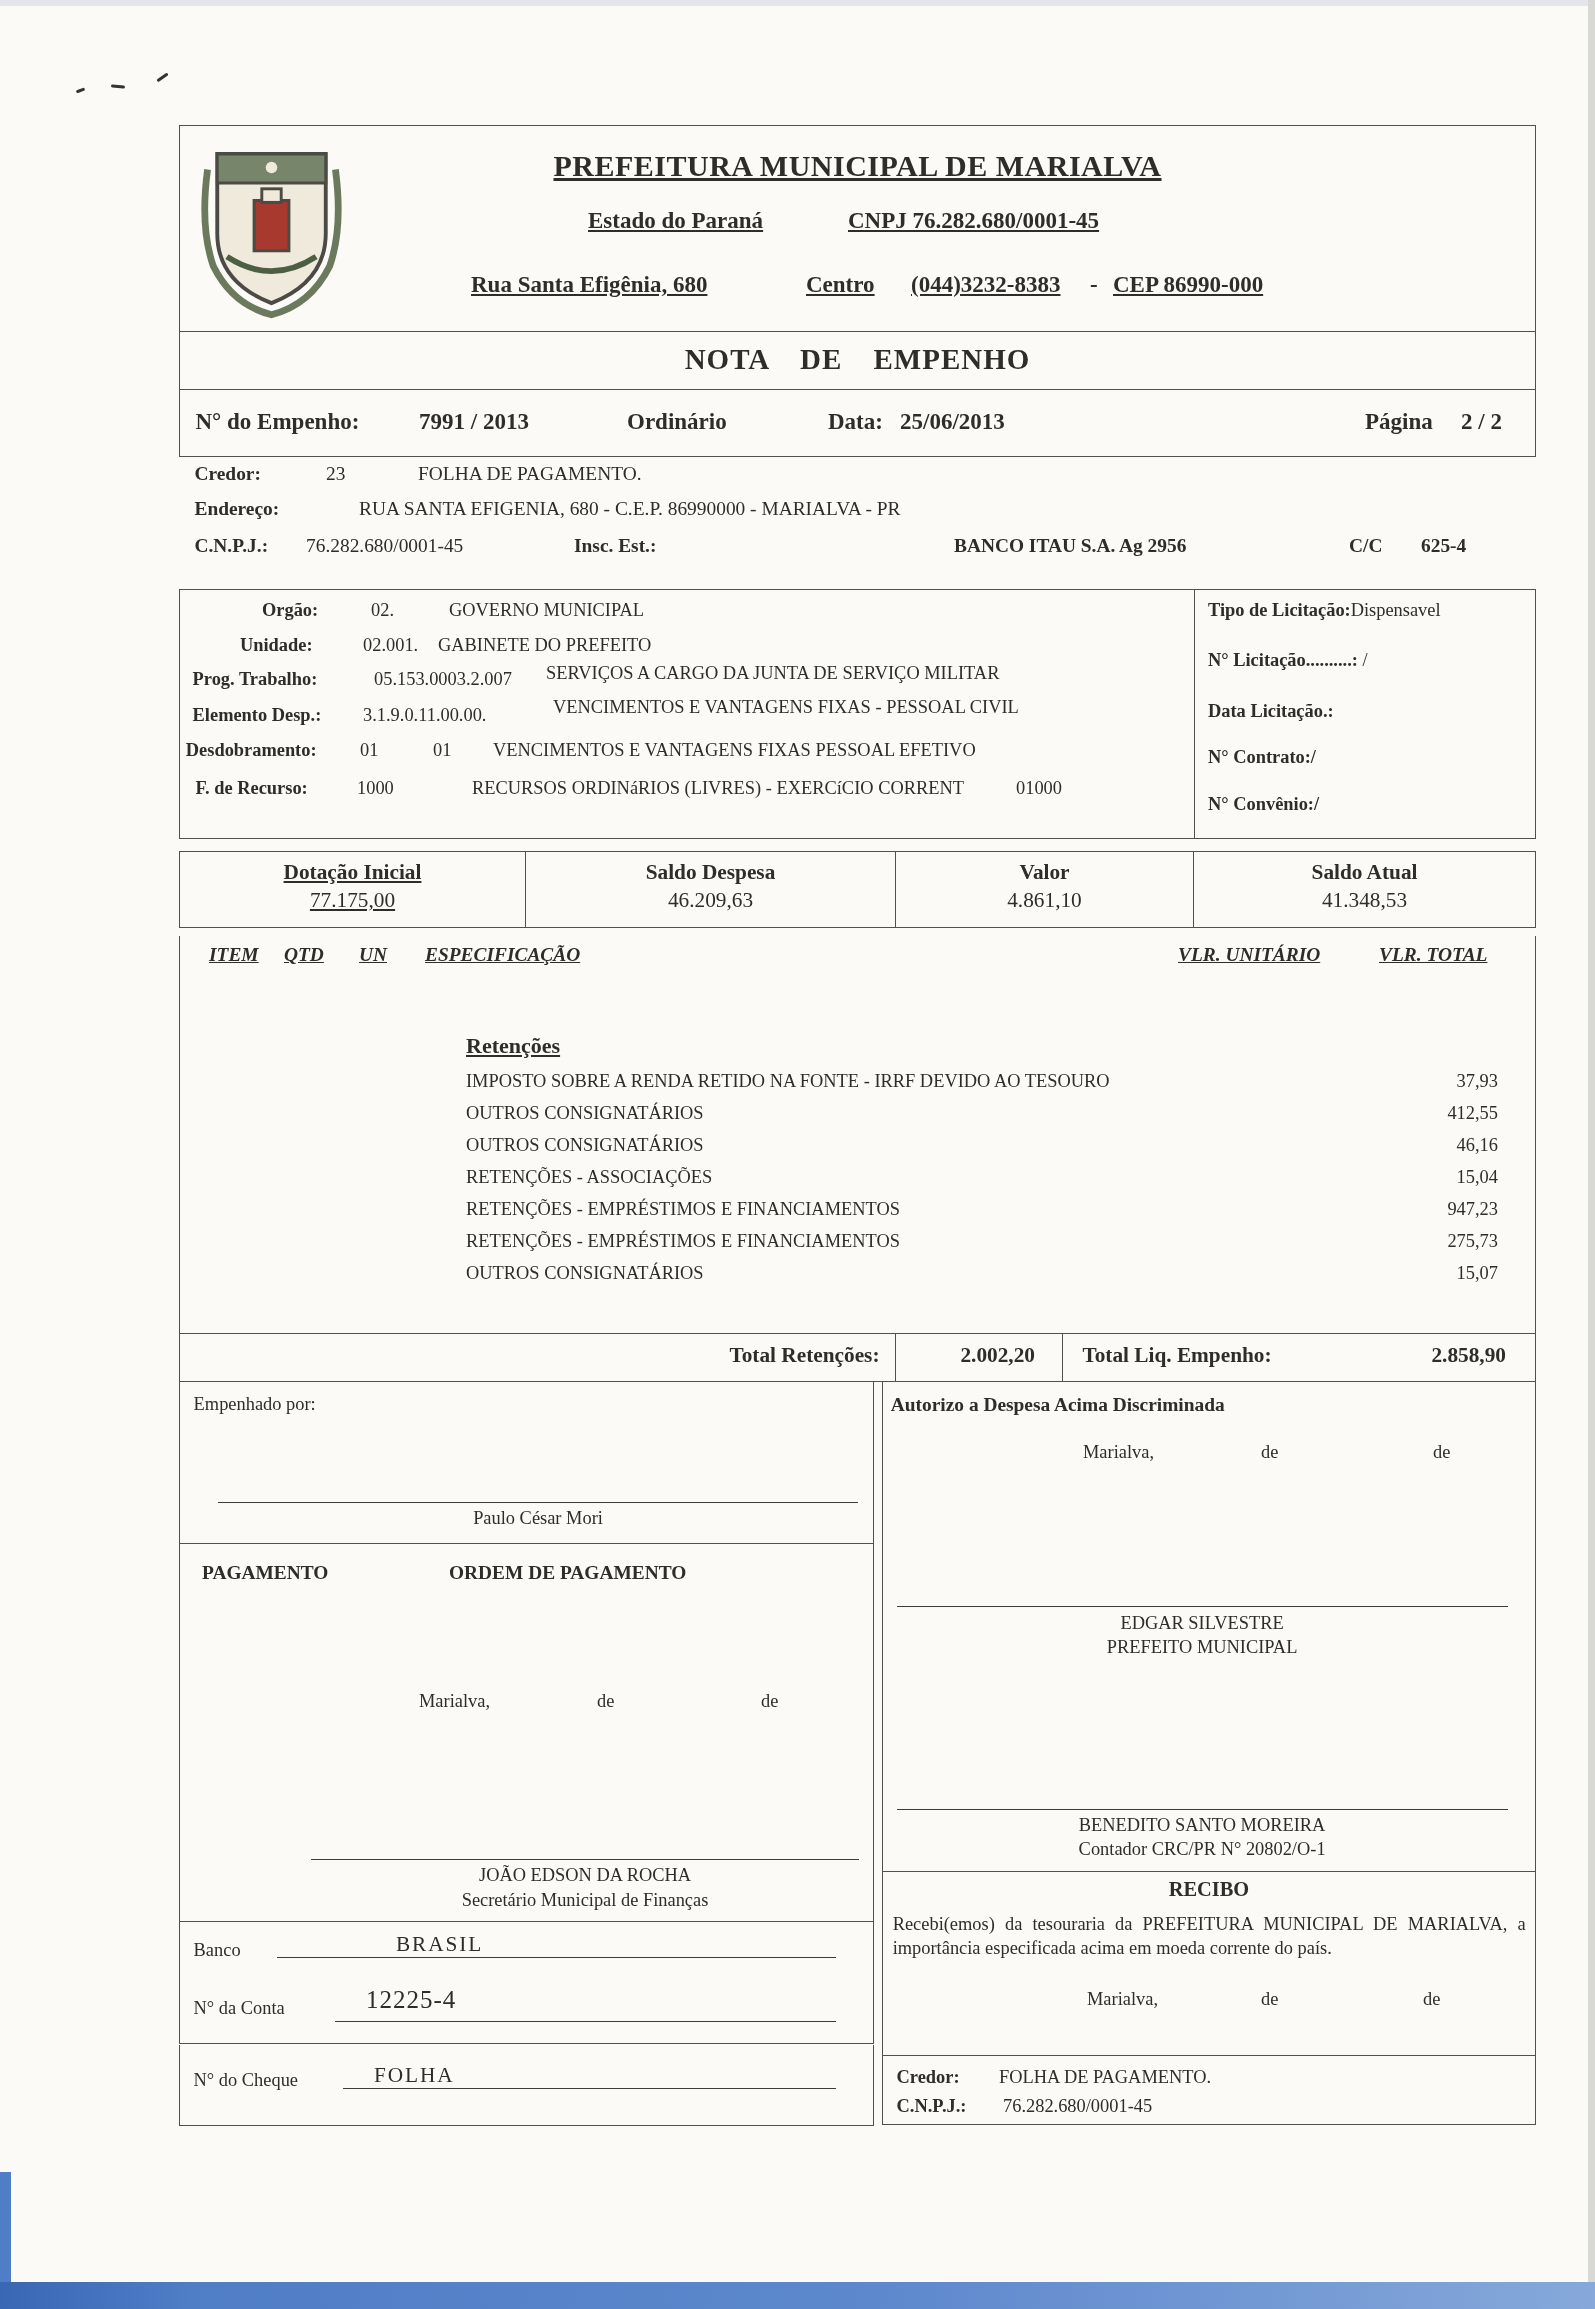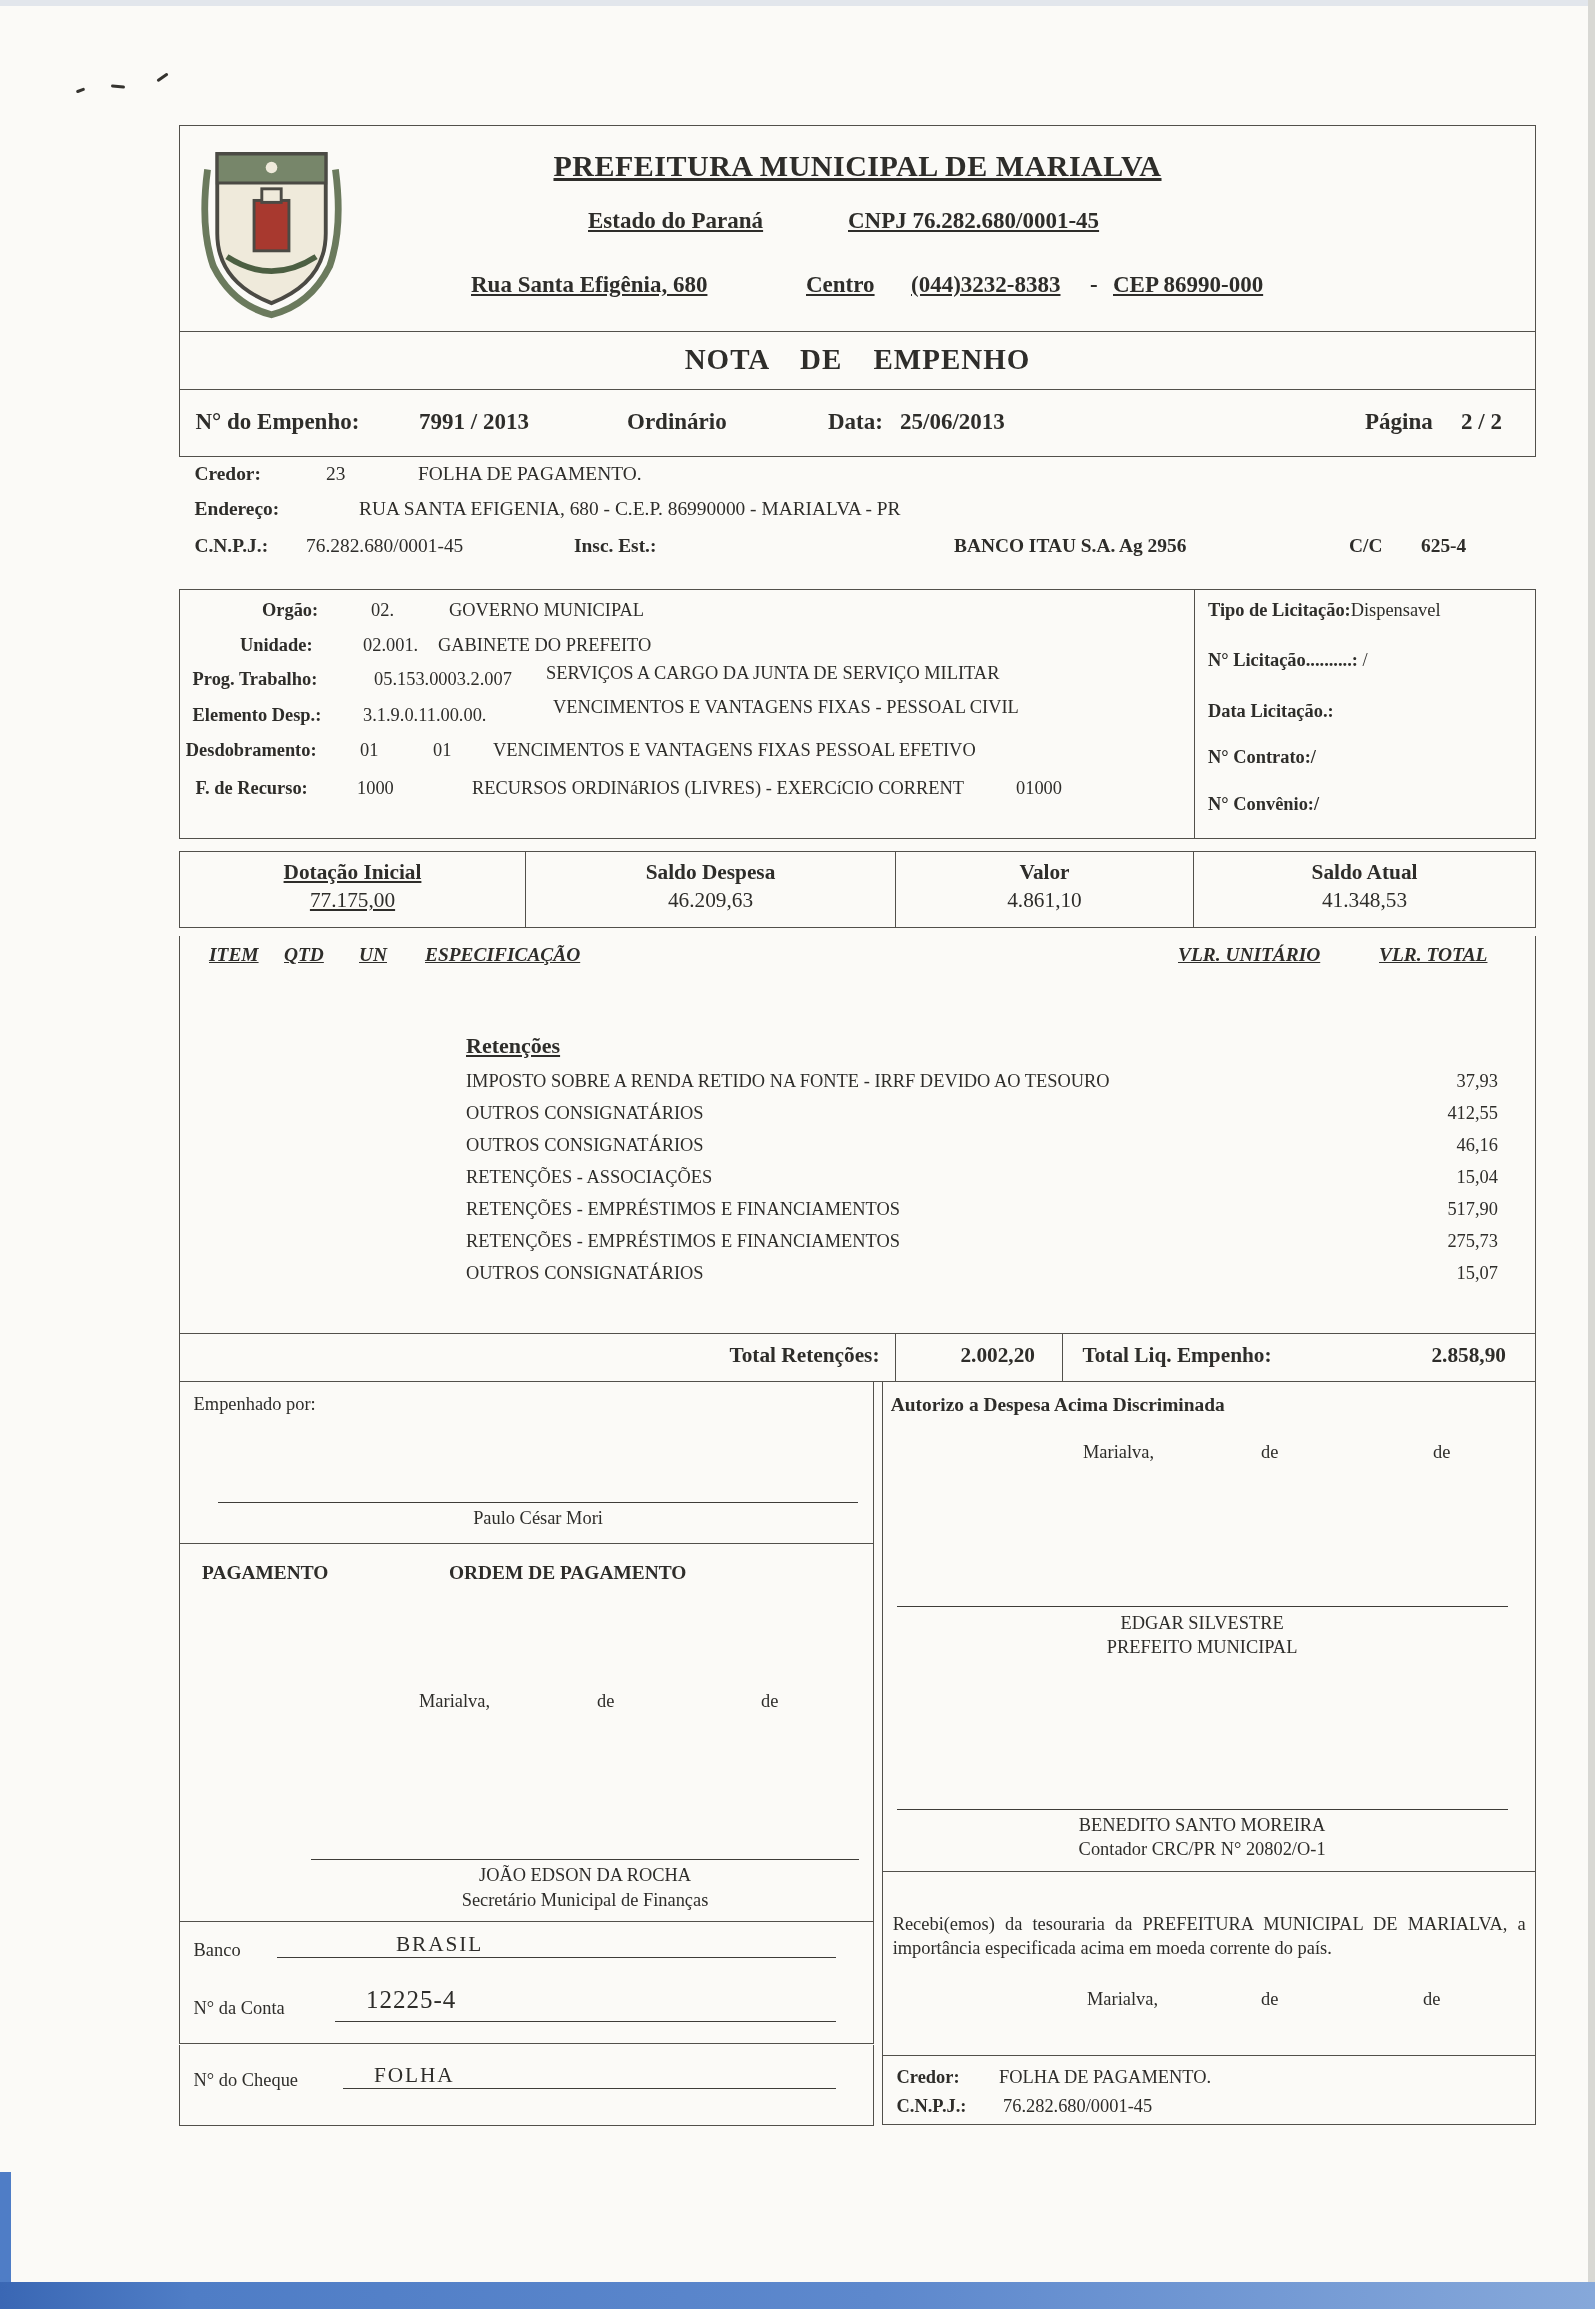--- a/index.html
+++ b/index.html
@@ -233,21 +233,21 @@
         <div class="ret-row">
           <span>OUTROS CONSIGNATÁRIOS</span>
           <span>46,16</span>
         </div>
         <div class="ret-row">
           <span>RETENÇÕES - ASSOCIAÇÕES</span>
           <span>15,04</span>
         </div>
         <div class="ret-row">
           <span>RETENÇÕES - EMPRÉSTIMOS E FINANCIAMENTOS</span>
-          <span>517,90</span>
+          <span>947,23</span>
         </div>
         <div class="ret-row">
           <span>RETENÇÕES - EMPRÉSTIMOS E FINANCIAMENTOS</span>
           <span>275,73</span>
         </div>
         <div class="ret-row">
           <span>OUTROS CONSIGNATÁRIOS</span>
           <span>15,07</span>
         </div>
       </div>
@@ -304,20 +304,21 @@
 
         <div class="sigline" style="left:13.6px;top:224px;width:611px;"></div>
         <div class="cblock f19" style="left:13.6px;top:231px;width:611px;">EDGAR SILVESTRE</div>
         <div class="cblock f19" style="left:13.6px;top:255px;width:611px;">PREFEITO MUNICIPAL</div>
 
         <div class="sigline" style="left:13.6px;top:427px;width:611px;"></div>
         <div class="cblock f19" style="left:13.6px;top:433px;width:611px;">BENEDITO SANTO MOREIRA</div>
         <div class="cblock f19" style="left:13.6px;top:457px;width:611px;">Contador CRC/PR N° 20802/O-1</div>
 
         <div class="rc-recibo-top"></div>
+        <div class="rc-title">RECIBO</div>
         <div class="rc-par">Recebi(emos) da tesouraria da PREFEITURA MUNICIPAL DE MARIALVA, a importância especificada acima em moeda corrente do país.</div>
         <span class="abs f19" style="left:204px;top:607px;">Marialva,</span>
         <span class="abs f19" style="left:378px;top:607px;">de</span>
         <span class="abs f19" style="left:540px;top:607px;">de</span>
         <div class="rc-divline"></div>
         <span class="abs b f19" style="left:13.6px;top:685px;">Credor:</span>
         <span class="abs f19" style="left:116px;top:685px;">FOLHA DE PAGAMENTO.</span>
         <span class="abs b f19" style="left:13.6px;top:714px;">C.N.P.J.:</span>
         <span class="abs f19" style="left:120px;top:714px;">76.282.680/0001-45</span>
       </div>

